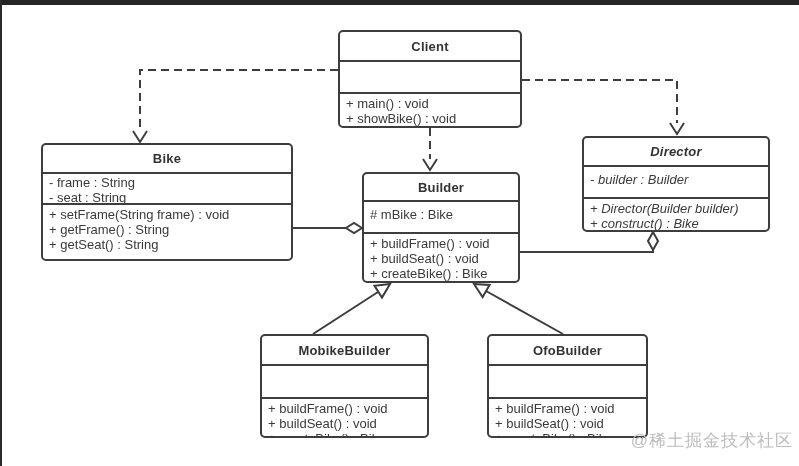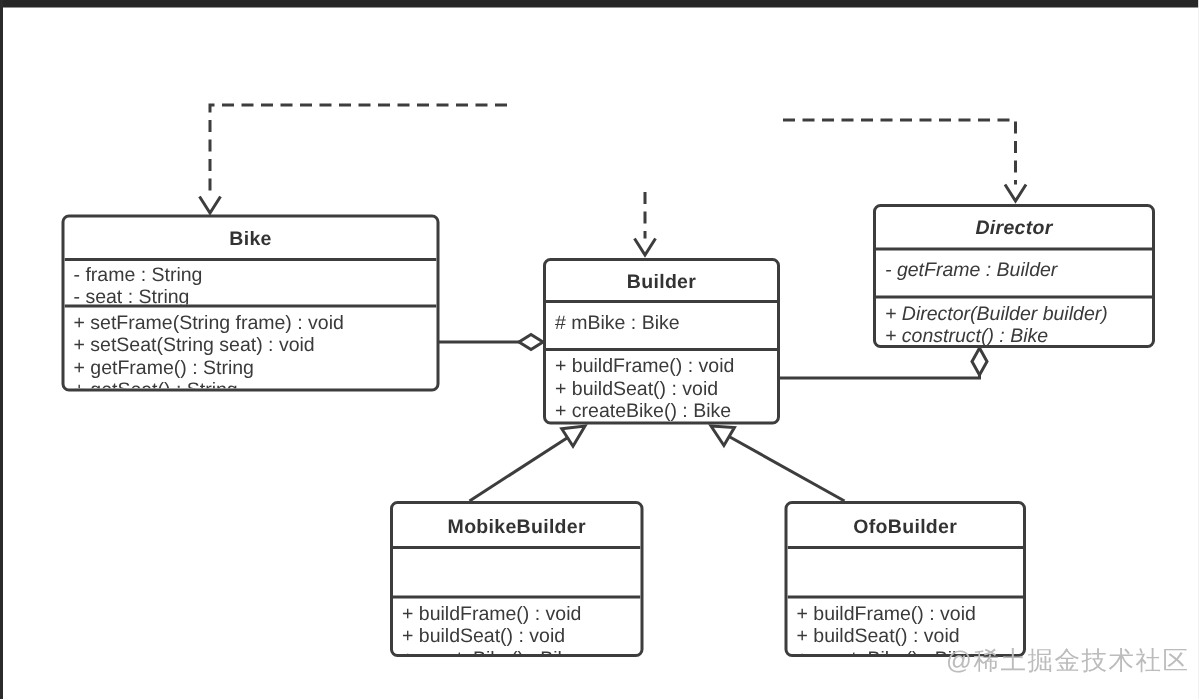--- a/index.html
+++ b/index.html
@@ -69,69 +69,76 @@
         <polygon points="390,284 382,297.5 374.5,285.8" fill="#ffffff"></polygon>
       </g>
 
       <g>
         <path d="M 563 334 L 486 291"></path>
         <polygon points="474,284 489.6,285 482.6,297" fill="#ffffff"></polygon>
       </g>
     </g>
   </svg>
 
+  <div class="uml-box" style="left:338px; top:30px; width:184px; height:98px;">
+    <div class="uml-title" style="height:28px">Client</div>
+    <div class="uml-attrs" style="height:29px"></div>
+    <div class="uml-methods">
+      <div class="row">+ main() : void</div>
+      <div class="row">+ showBike() : void</div>
+    </div>
+  </div>
 
   <div class="uml-box" style="left:41px; top:143px; width:252px; height:118px;">
     <div class="uml-title" style="height:27px">Bike</div>
     <div class="uml-attrs" style="height:28px">
       <div class="row">- frame : String</div>
       <div class="row">- seat : String</div>
     </div>
     <div class="uml-methods">
       <div class="row">+ setFrame(String frame) : void</div>
-      <div class="row">+ setSeat(String seat) : void</div>
       <div class="row">+ getFrame() : String</div>
       <div class="row">+ getSeat() : String</div>
     </div>
   </div>
 
   <div class="uml-box" style="left:362px; top:172px; width:158px; height:111px;">
     <div class="uml-title" style="height:26px">Builder</div>
     <div class="uml-attrs" style="height:29px">
       <div class="row" style="line-height:24px"># mBike : Bike</div>
     </div>
     <div class="uml-methods">
       <div class="row">+ buildFrame() : void</div>
       <div class="row">+ buildSeat() : void</div>
       <div class="row">+ createBike() : Bike</div>
     </div>
   </div>
 
   <div class="uml-box" style="left:582px; top:136px; width:188px; height:96px;font-style:italic;">
     <div class="uml-title" style="height:27px">Director</div>
     <div class="uml-attrs" style="height:29px">
-      <div class="row" style="line-height:24px">- getFrame : Builder</div>
+      <div class="row" style="line-height:24px">- builder : Builder</div>
     </div>
     <div class="uml-methods">
       <div class="row">+ Director(Builder builder)</div>
       <div class="row">+ construct() : Bike</div>
     </div>
   </div>
 
   <div class="uml-box" style="left:228px; top:334px; width:169px; height:104px;margin-left:32px;">
     <div class="uml-title" style="height:28px">MobikeBuilder</div>
     <div class="uml-attrs" style="height:30px"></div>
     <div class="uml-methods">
       <div class="row">+ buildFrame() : void</div>
       <div class="row">+ buildSeat() : void</div>
       <div class="row">+ createBike() : Bike</div>
     </div>
   </div>
 
-  <div class="uml-box" style="left:487px; top:334px; width:161px; height:104px;margin-left:36px;">
+  <div class="uml-box" style="left:487px; top:334px; width:161px; height:104px;">
     <div class="uml-title" style="height:28px">OfoBuilder</div>
     <div class="uml-attrs" style="height:30px"></div>
     <div class="uml-methods">
       <div class="row">+ buildFrame() : void</div>
       <div class="row">+ buildSeat() : void</div>
       <div class="row">+ createBike() : Bike</div>
     </div>
   </div>
 
   <div class="watermark">@稀土掘金技术社区</div>

